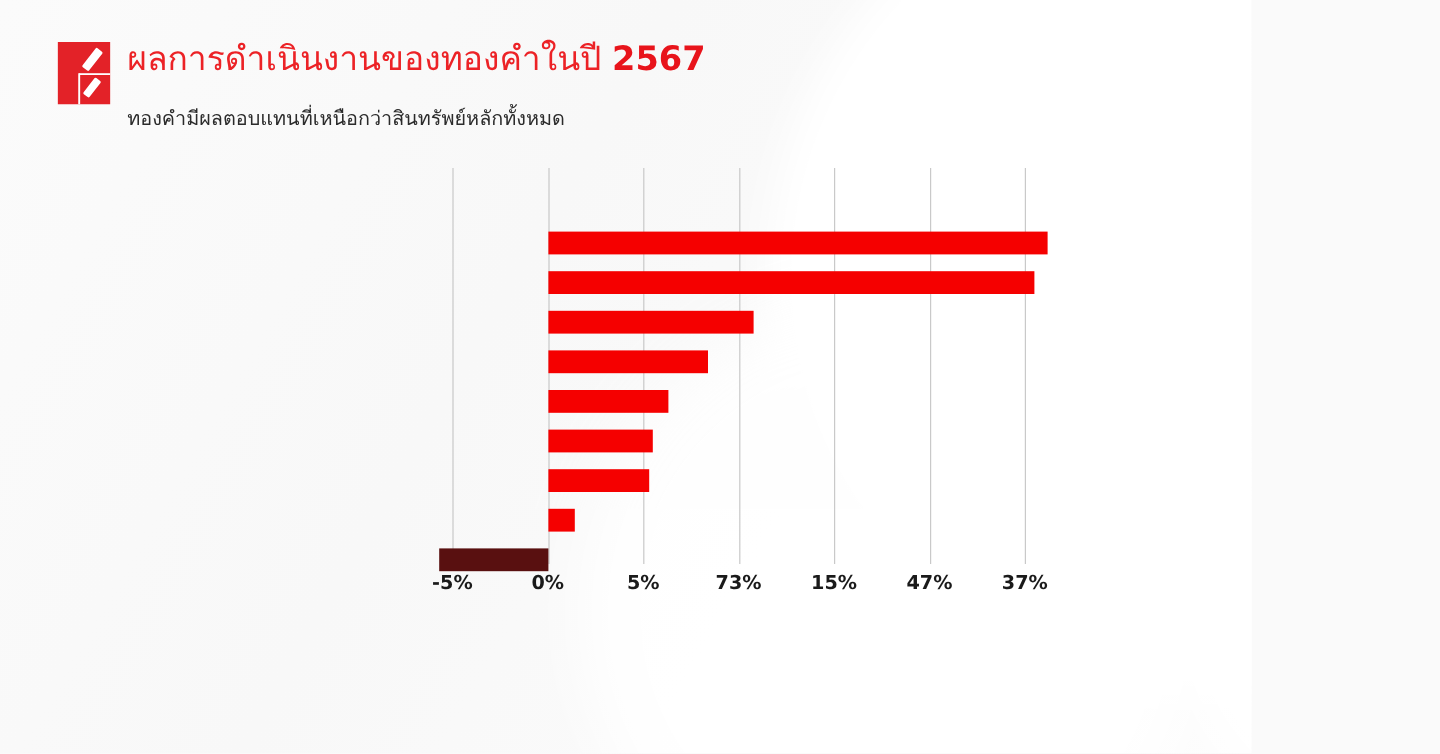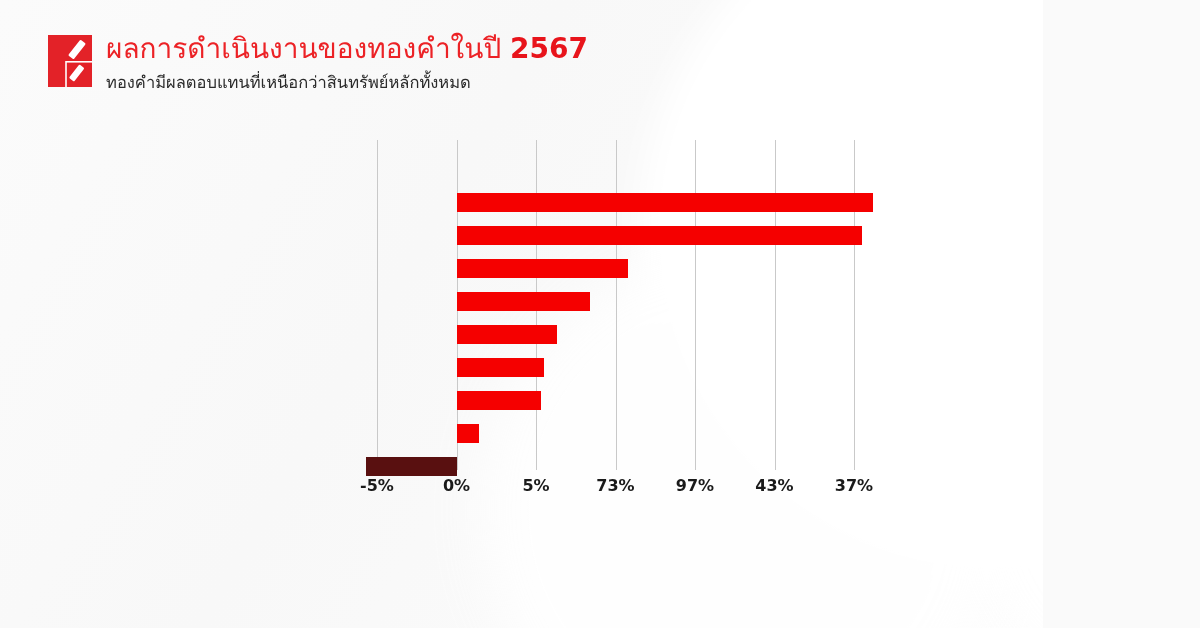--- a/index.html
+++ b/index.html
@@ -76,21 +76,21 @@
     line-height: 38px;
     color: #ec2226;
     font-weight: 400;
     white-space: nowrap;
   }
   .title .num {
     font-weight: 700;
     color: #e8141b;
   }
   .subtitle {
-    margin: 4px 0 0 0;
+    margin: 20px 0 0 0;
     font-size: 16.5px;
     line-height: 22px;
     color: #2b2b2b;
     font-weight: 400;
     white-space: nowrap;
   }
 
   
   .chart {
     position: absolute;
@@ -210,19 +210,19 @@
         </div>
         <div class="row" style="top: 310px;">
           <div class="bar neg" title="พันธบัตรรัฐบาลโลกนอกสหรัฐ: -5.7%" style="left: -11.13px; width: 90.63px; background: rgb(89, 16, 16);"></div>
         </div>
       </div>
     <div class="ticks" id="ticks">
         <div class="tick" style="left: 0px;">-5%</div>
         <div class="tick" style="left: 79.5px;">0%</div>
         <div class="tick" style="left: 159px;">5%</div>
         <div class="tick" style="left: 238.5px;">73%</div>
-        <div class="tick" style="left: 318px;">97%</div>
-        <div class="tick" style="left: 397.5px;">43%</div>
+        <div class="tick" style="left: 318px;">15%</div>
+        <div class="tick" style="left: 397.5px;">47%</div>
         <div class="tick" style="left: 477px;">37%</div>
       </div>
   </div>
 
 </div>
 
 </body></html>

